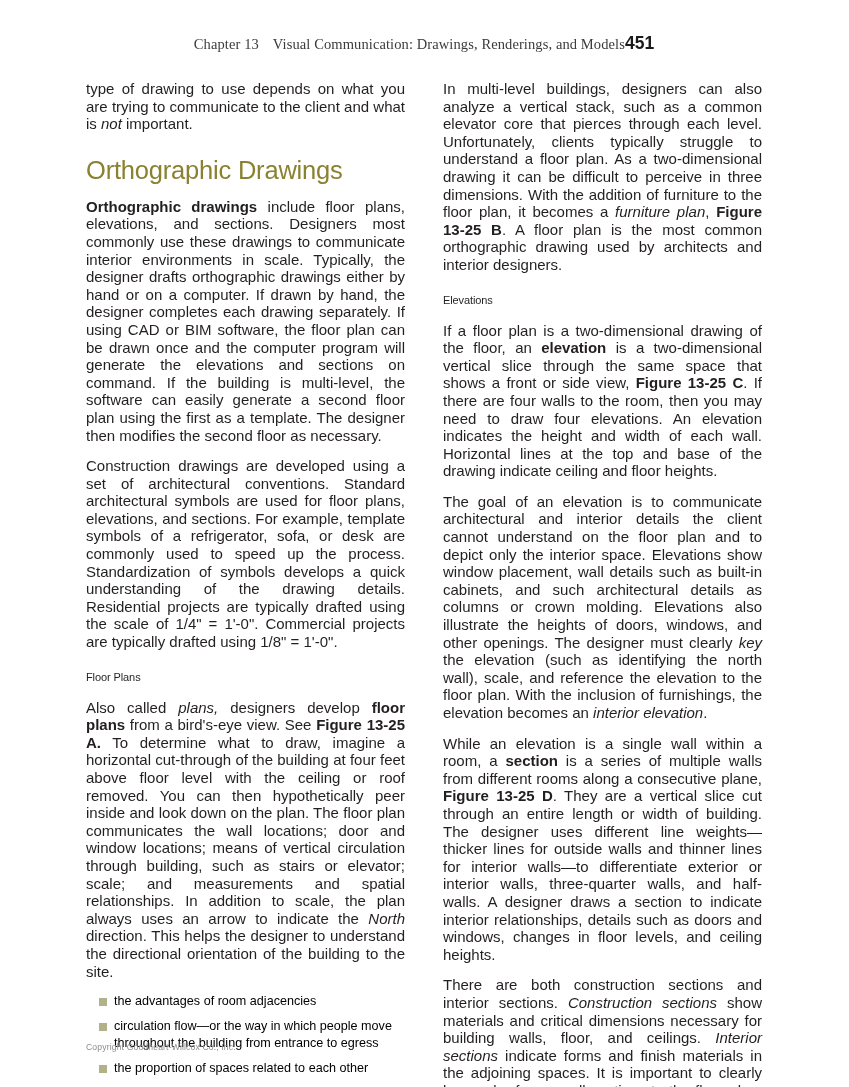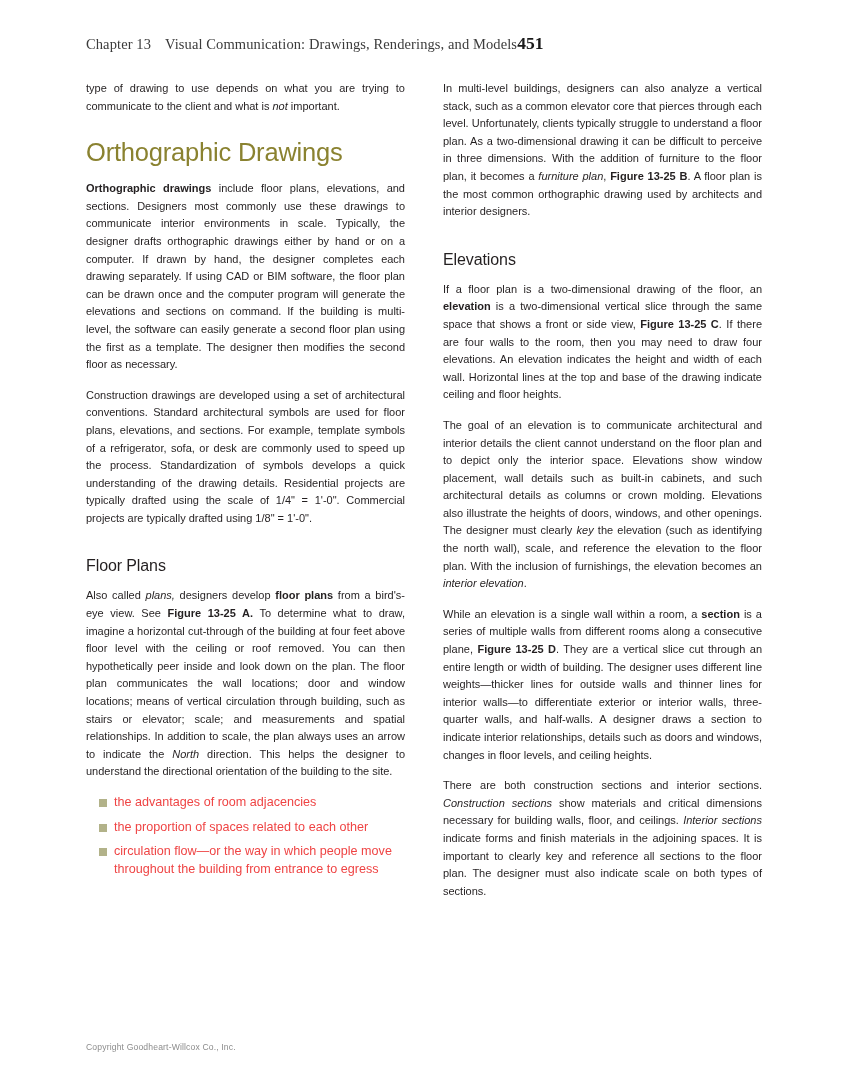--- a/index.html
+++ b/index.html
@@ -25,53 +25,53 @@
   }
 
   
   .running-head {
     position: absolute;
     left: 86px;
     top: 33px;
     width: 676px;
     display: flex;
     align-items: baseline;
-    justify-content: flex-start;
+    justify-content: center;
   }
   .rh-left {
     font-family: "Liberation Serif", serif;
     font-size: 14.5px;
     color: #3b3b3b;
     letter-spacing: 0.1px;
     white-space: nowrap;
   }
   .rh-chapter { margin-right: 14px; }
   .rh-page {
-    font-family: Liberation Serif, serif;
+    font-family: Liberation Sans, sans-serif;
     font-size: 17.5px;
     font-weight: bold;
     color: #1a1a1a;
   }
 
   
   .columns {
     position: absolute;
     left: 86px;
     top: 80px;
     width: 676px;
     display: flex;
     gap: 38px;
   }
   .col {
     width: 319px;
   }
 
   p.body {
     margin: 0 0 13px 0;
-    font-size: 11px;
+    font-size: 15px;
     line-height: 17.6px;
     text-align: justify;
     text-justify: inter-word;
     -webkit-hyphens: none;
     hyphens: none;
     color: #231f20;
   }
   p.body:last-child { margin-bottom: 0; }
 
   b, strong { font-weight: bold; }
@@ -80,41 +80,41 @@
   
   h1.a-head {
     margin: 22px 0 13px 0;
     font-size: 25.5px;
     font-weight: normal;
     line-height: 30px;
     color: #8a8230;
     letter-spacing: -0.2px;
   }
   h2.b-head {
-    margin: 28px 0 11px 0;
-    font-size: 16px;
+    margin: 16px 0 11px 0;
+    font-size: 11px;
     font-weight: normal;
     line-height: 21px;
     color: #231f20;
     letter-spacing: -0.1px;
   }
 
   
   ul.bullets {
     margin: 2px 0 0 0;
     padding: 0;
     list-style: none;
   }
   ul.bullets li {
     position: relative;
     margin: 0 0 7px 0;
     padding-left: 28px;
     font-size: 12.6px;
     line-height: 17.6px;
-    color: #ef4444;
+    color: #000000;
     text-align: left;
   }
   ul.bullets li:last-child { margin-bottom: 0; }
   ul.bullets li .sq {
     position: absolute;
     left: 13px;
     top: 5px;
     width: 8px;
     height: 8px;
     background: #b2b289;
@@ -157,22 +157,22 @@
       <p class="body">Construction drawings are developed using a set of architectural conventions. Standard architectural symbols are used for floor plans, elevations, and sections. For example, template symbols of a refrigerator, sofa, or desk are commonly used to speed up the process. Standardization of symbols develops a quick understanding of the drawing details. Residential projects are typically drafted using the scale of 1/4" = 1'-0". Commercial projects are typically drafted using 1/8" = 1'-0".</p>
 
       <h2 class="b-head">Floor Plans</h2>
 
       <p class="body"><span>Also called </span><i>plans,</i><span> designers develop </span><b>floor plans</b><span> from a bird's-eye view. See </span><b>Figure 13-25 A.</b><span> To determine what to draw, imagine a horizontal cut-through of the building at four feet above floor level with the ceiling or roof removed. You can then hypothetically peer inside and look down on the plan. The floor plan communicates the wall locations; door and window locations; means of vertical circulation through building, such as stairs or elevator; scale; and measurements and spatial relationships. In addition to scale, the plan always uses an arrow to indicate the </span><i>North</i><span> direction. This helps the designer to understand the directional orientation of the building to the site.</span></p>
 
 
       <ul class="bullets">
         <li><span class="sq"></span><span>the advantages of room adjacencies</span></li>
         <li><span class="sq"></span></li>
+        <li><span class="sq"></span><span>circulation flow—or the way in which people move throughout the building from entrance to egress</span></li>
         <li><span class="sq"></span><span>the proportion of spaces related to each other</span></li>
-        <li><span class="sq"></span><span>circulation flow—or the way in which people move throughout the building from entrance to egress</span></li>
       </ul>
 
     </div>
 
     <div class="col">
 
       <p class="body"><span>In multi-level buildings, designers can also analyze a vertical stack, such as a common elevator core that pierces through each level. Unfortunately, clients typically struggle to understand a floor plan. As a two-dimensional drawing it can be difficult to perceive in three dimensions. With the addition of furniture to the floor plan, it becomes a </span><i>furniture plan</i><span>, </span><b>Figure 13-25 B</b><span>. A floor plan is the most common orthographic drawing used by architects and interior designers.</span></p>
 
       <h2 class="b-head">Elevations</h2>
 

